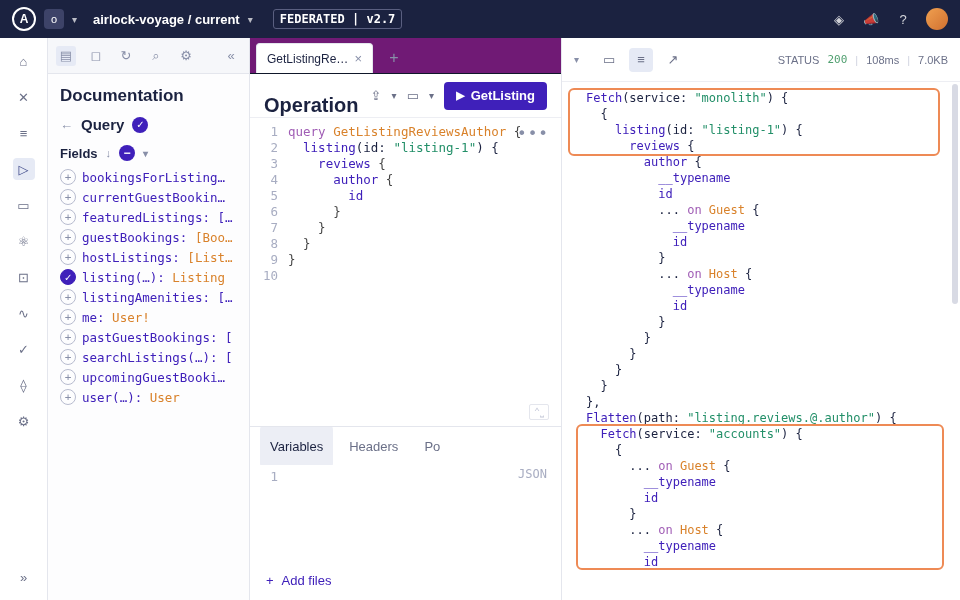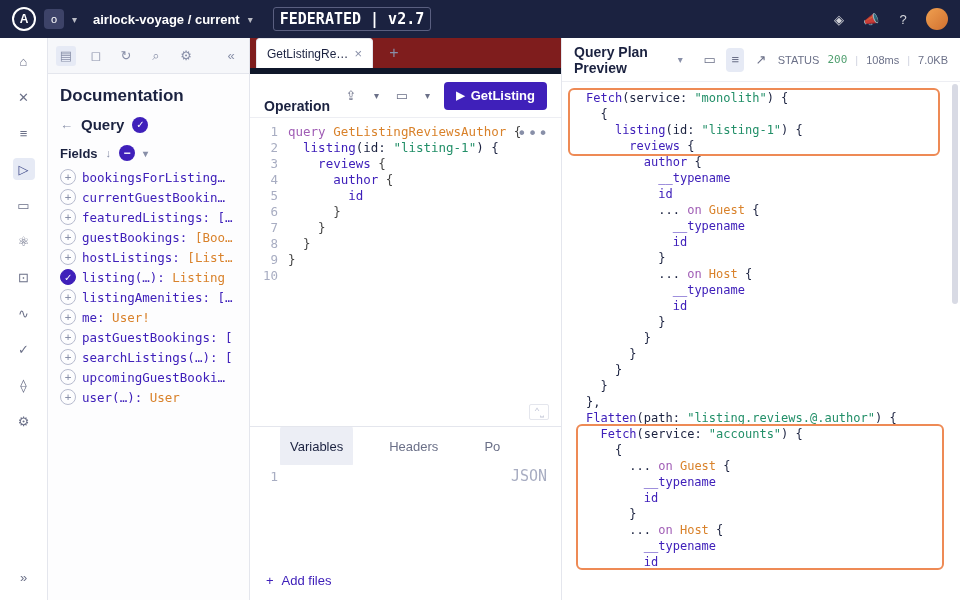--- a/index.html
+++ b/index.html
@@ -5,21 +5,21 @@
 * { margin:0; padding:0; box-sizing:border-box; }
 body { font-family:-apple-system,BlinkMacSystemFont,"Segoe UI",sans-serif; font-size:13px; color:#1b2240; background:#fff; width:960px; height:600px; overflow:hidden; }
 .mono { font-family:"SF Mono",Menlo,Consolas,monospace; }
 
 
 .topbar { height:38px; background:#1b2240; display:flex; align-items:center; padding:0 12px; color:#fff; gap:8px; }
 .logo { width:24px; height:24px; border:2px solid #fff; border-radius:50%; display:flex; align-items:center; justify-content:center; font-weight:700; font-size:12px; }
 .org-chip { background:#3d4368; border-radius:4px; width:20px; height:20px; display:flex; align-items:center; justify-content:center; font-size:11px; }
 .chev { font-size:10px; opacity:.7; }
 .proj { font-size:13px; font-weight:600; margin-left:8px; }
-.fed-badge { border:1px solid #5a5f80; border-radius:3px; padding:2px 6px; font-size:15px; font-weight:700; margin-left:12px; }
+.fed-badge { border:1px solid #5a5f80; border-radius:3px; padding:2px 6px; font-size:12px; font-weight:700; margin-left:12px; }
 .topbar-right { margin-left:auto; display:flex; gap:14px; align-items:center; }
 .top-ico { width:18px; height:18px; opacity:.8; display:flex; align-items:center; justify-content:center; }
 .avatar { width:22px; height:22px; border-radius:50%; background:linear-gradient(135deg,#f0a050,#d07030); }
 
 
 .rail { position:absolute; left:0; top:38px; bottom:0; width:48px; background:#fff; border-right:1px solid #e4e6ed; display:flex; flex-direction:column; align-items:center; padding-top:12px; gap:14px; }
 .rail-ico { width:22px; height:22px; display:flex; align-items:center; justify-content:center; color:#6b7088; cursor:pointer; border-radius:4px; }
 .rail-ico.active { background:#e6eaf5; color:#3f4a8a; }
 .rail-bottom { margin-top:auto; margin-bottom:12px; }
 
@@ -44,52 +44,52 @@
 .field-list { display:flex; flex-direction:column; gap:4px; }
 .field-row { display:flex; align-items:center; gap:6px; font-size:12.5px; white-space:nowrap; overflow:hidden; }
 .field-add { width:16px; height:16px; border:1px solid #b8bccf; border-radius:50%; color:#888fa8; display:flex; align-items:center; justify-content:center; font-size:11px; flex-shrink:0; }
 .field-add.on { background:#3f20ba; border-color:#3f20ba; color:#fff; }
 .field-sig { overflow:hidden; text-overflow:ellipsis; }
 .field-name { color:#3f20ba; }
 .field-type { color:#d9822b; }
 
 
 .editor-col { flex:1; display:flex; flex-direction:column; min-width:0; border-right:1px solid #e4e6ed; }
-.tabs-strip { height:36px; background:#7f1d1d; border-bottom:6px solid #0f172a; display:flex; align-items:flex-end; padding-left:6px; gap:4px; }
+.tabs-strip { height:36px; background:#701a75; border-bottom:1px solid #0f172a; display:flex; align-items:flex-end; padding-left:6px; gap:4px; }
 .tab { height:30px; background:#fff; border:1px solid #e4e6ed; border-bottom:none; border-radius:4px 4px 0 0; padding:0 10px; display:flex; align-items:center; gap:6px; font-size:12px; max-width:120px; }
 .tab-label { overflow:hidden; text-overflow:ellipsis; white-space:nowrap; }
 .tab-close { color:#888fa8; font-size:13px; }
 .tab-add { width:26px; height:26px; display:flex; align-items:center; justify-content:center; color:#888fa8; font-size:16px; margin-left:4px; margin-bottom:2px; }
 
 .op-bar { height:44px; display:flex; align-items:center; padding:0 14px; gap:8px; border-bottom:1px solid #edeef3; }
-.op-title { font-weight:600; font-size:14px; margin-right:4px;margin-top:20px; }
+.op-title { font-weight:600; font-size:20px; margin-right:4px;margin-top:20px; }
 .op-ico { width:22px; height:22px; color:#6b7088; display:flex; align-items:center; justify-content:center; cursor:pointer; }
 .run-btn { margin-left:auto; background:#3f20ba; color:#fff; border:none; border-radius:4px; height:28px; padding:0 12px; display:flex; align-items:center; gap:6px; font-size:13px; font-weight:600; cursor:pointer; }
 .run-btn .play { font-size:11px; }
 
 .code-area { flex:1; display:flex; font-size:12.5px; padding:6px 0; overflow:hidden; position:relative; }
 .gutter { width:38px; text-align:right; color:#a8adc2; padding-right:10px; }
 .gutter div { height:16px; line-height:16px; }
 .code-lines { flex:1; }
 .code-lines div { height:16px; line-height:16px; white-space:pre; }
 .kw { color:#a05db5; }
 .op-name { color:#d9822b; }
 .str { color:#228f68; }
 .fld { color:#3f20ba; }
 .punc { color:#444; }
 .menu-dots { position:absolute; right:12px; top:6px; color:#888fa8; font-size:16px; letter-spacing:1px; }
 .kbd-hint { position:absolute; right:12px; bottom:6px; color:#c4c8d8; font-size:10px; border:1px solid #e4e6ed; padding:1px 4px; border-radius:2px; }
 
 .vars-panel { border-top:1px solid #e4e6ed; }
 .vars-tabs { height:38px; display:flex; align-items:center; padding:0 10px; gap:6px; overflow:hidden; }
-.vtab { padding:17px 10px; font-size:13px; color:#6b7088; border-radius:8px; cursor:pointer; white-space:nowrap;margin-left:20px; }
+.vtab { padding:17px 10px; font-size:13px; color:#6b7088; border-radius:8px; cursor:pointer; white-space:nowrap; }
 .vtab.active { background:#eceef5; color:#1b2240; font-weight:500; }
 .vars-body { display:flex; padding:4px 0 40px; position:relative; min-height:100px; }
 .vars-body .gutter { width:38px; }
-.json-lbl { position:absolute; right:14px; top:2px; color:#a8adc2; font-size:15px; }
+.json-lbl { position:absolute; right:14px; top:2px; color:#a8adc2; font-size:12px; }
 .add-files { color:#3f20ba; font-size:13px; padding:8px 16px 12px; display:flex; gap:8px; align-items:center; font-weight:500; }
 
 
 .plan-col { width:398px; display:flex; flex-direction:column; }
 .plan-hdr { height:44px; border-bottom:1px solid #edeef3; display:flex; align-items:center; padding:0 12px; gap:8px; }
 .plan-title { font-weight:600; font-size:14px; }
 .plan-ico { width:24px; height:24px; display:flex; align-items:center; justify-content:center; color:#6b7088; border-radius:4px; cursor:pointer; }
 .plan-ico.active { background:#e6eaf5; }
 .status-grp { margin-left:auto; display:flex; align-items:center; gap:8px; font-size:11px; color:#6b7088; }
 .status-code { color:#4f9f6f; }
@@ -273,21 +273,20 @@
       </div>
       <div class="add-files">
         <span>+</span>
         <span>Add files</span>
       </div>
     </div>
   </div>
 
   <div class="plan-col">
     <div class="plan-hdr">
-      <span class="plan-title">Query Plan Preview</span>
       <span style="color:#888fa8;font-size:10px">▾</span>
       <span class="plan-ico" style="margin-left:10px">▭</span>
       <span class="plan-ico active">≡</span>
       <span class="plan-ico">↗</span>
       <div class="status-grp">
         <span>STATUS</span>
         <span class="status-code mono">200</span>
         <span class="stat-sep">|</span>
         <span>108ms</span>
         <span class="stat-sep">|</span>

